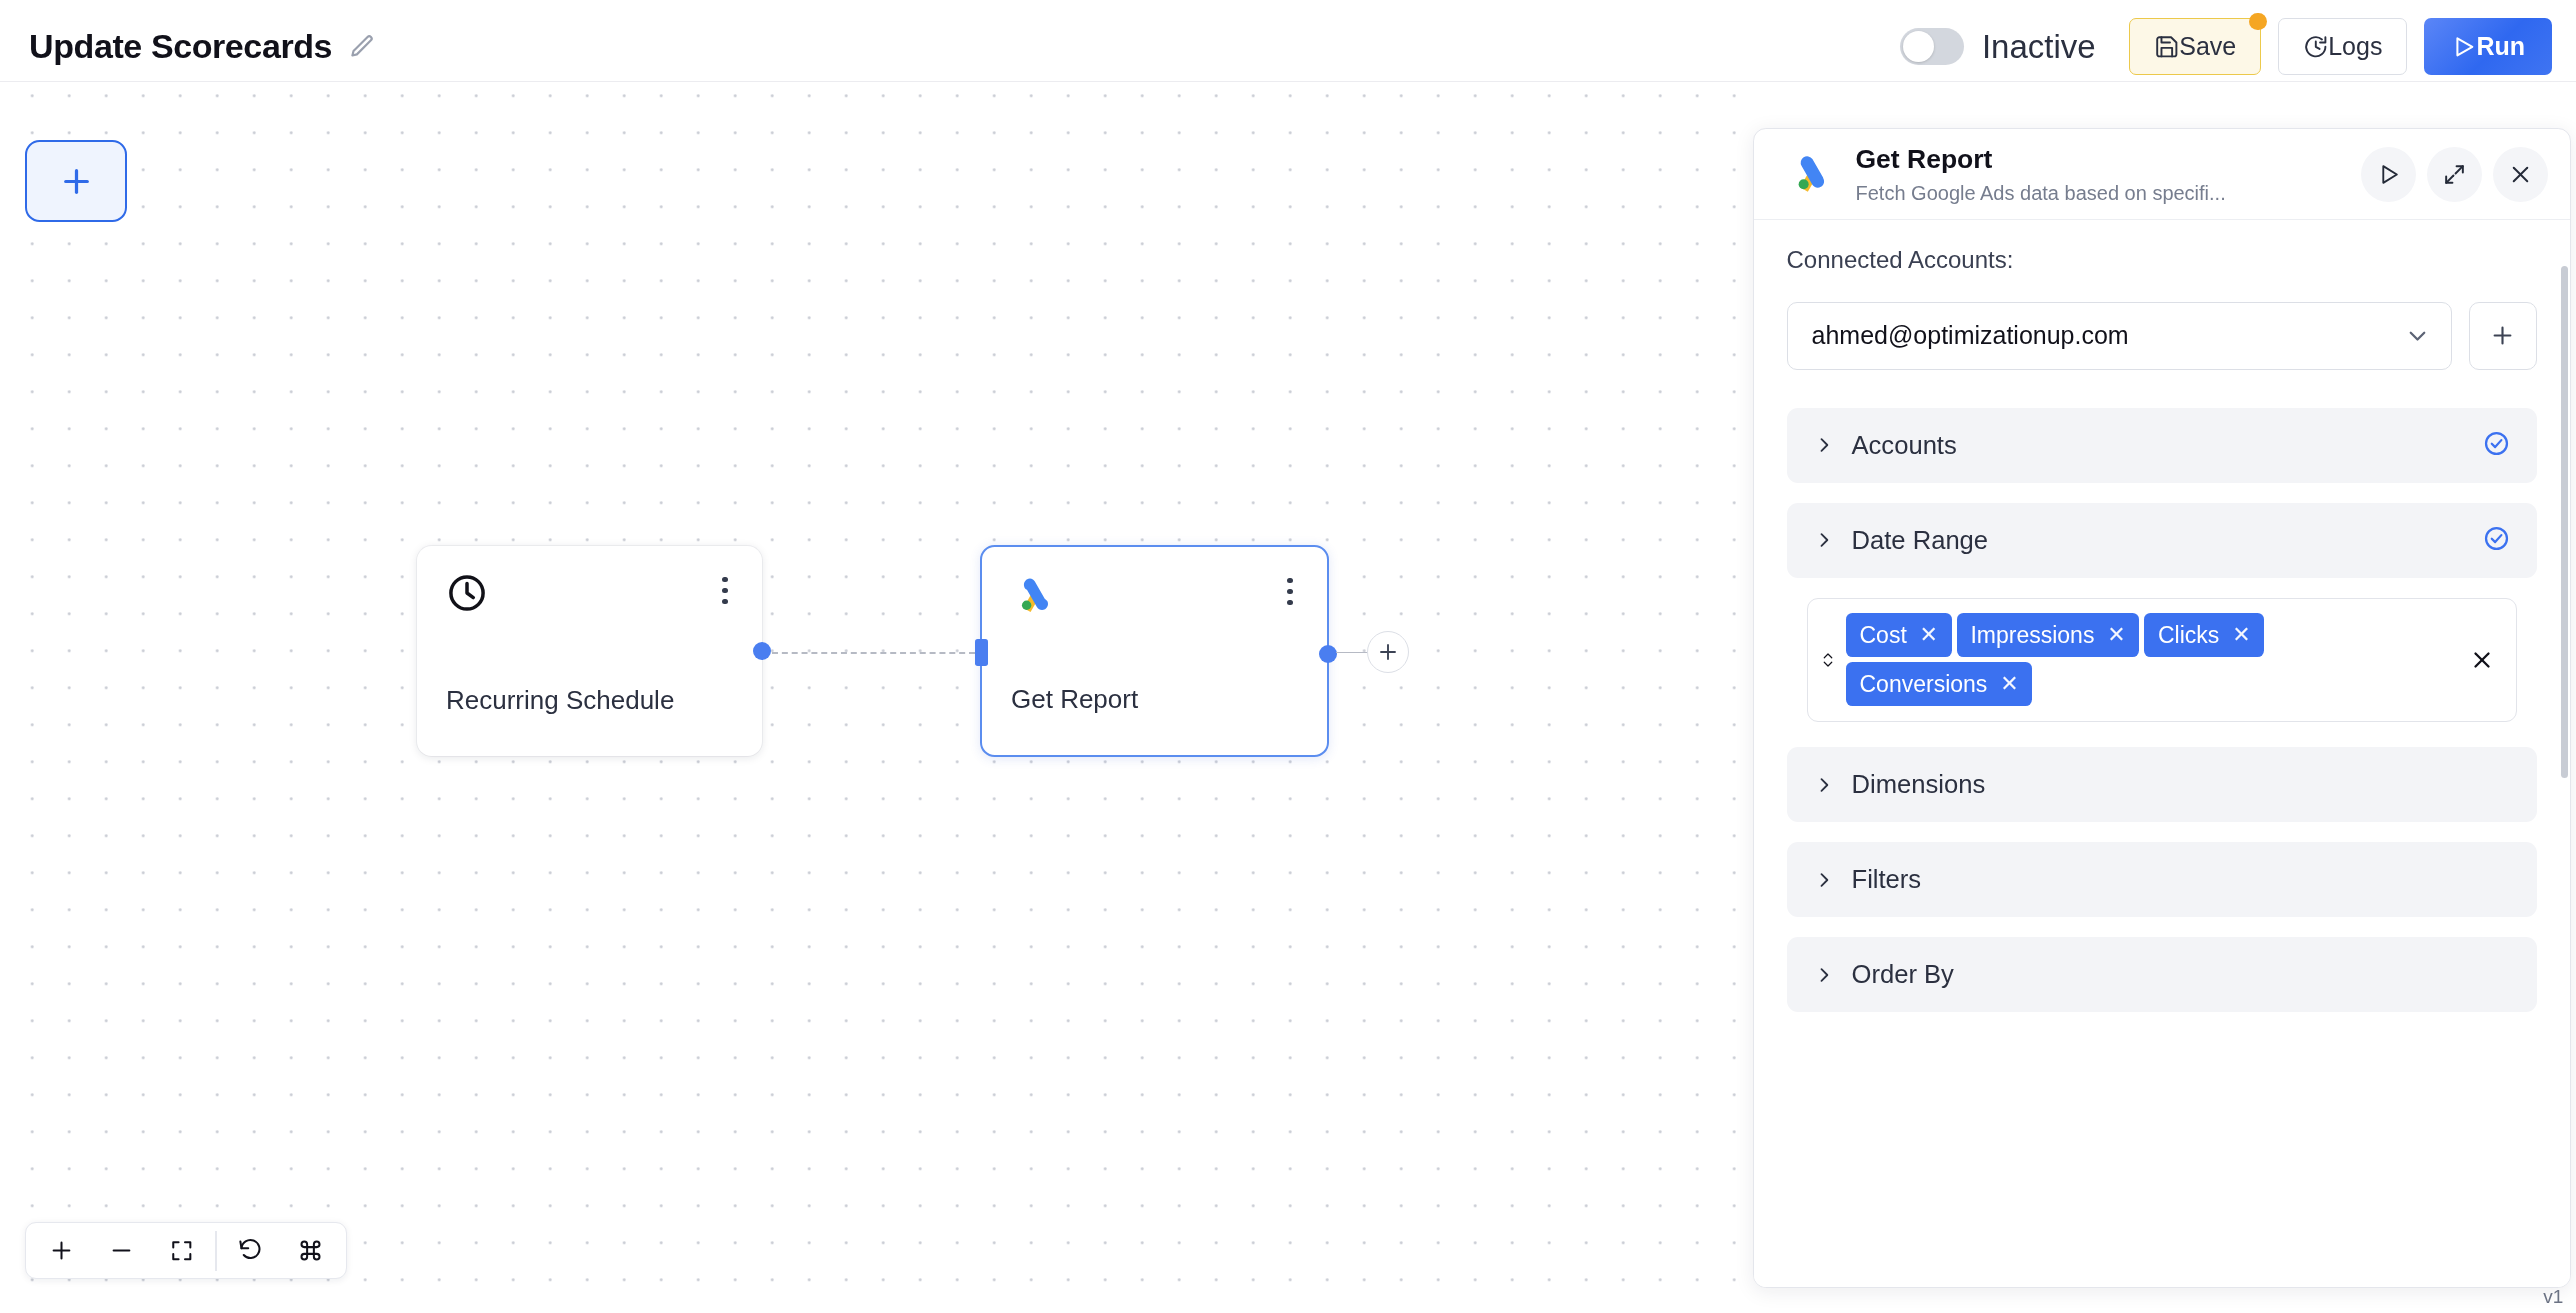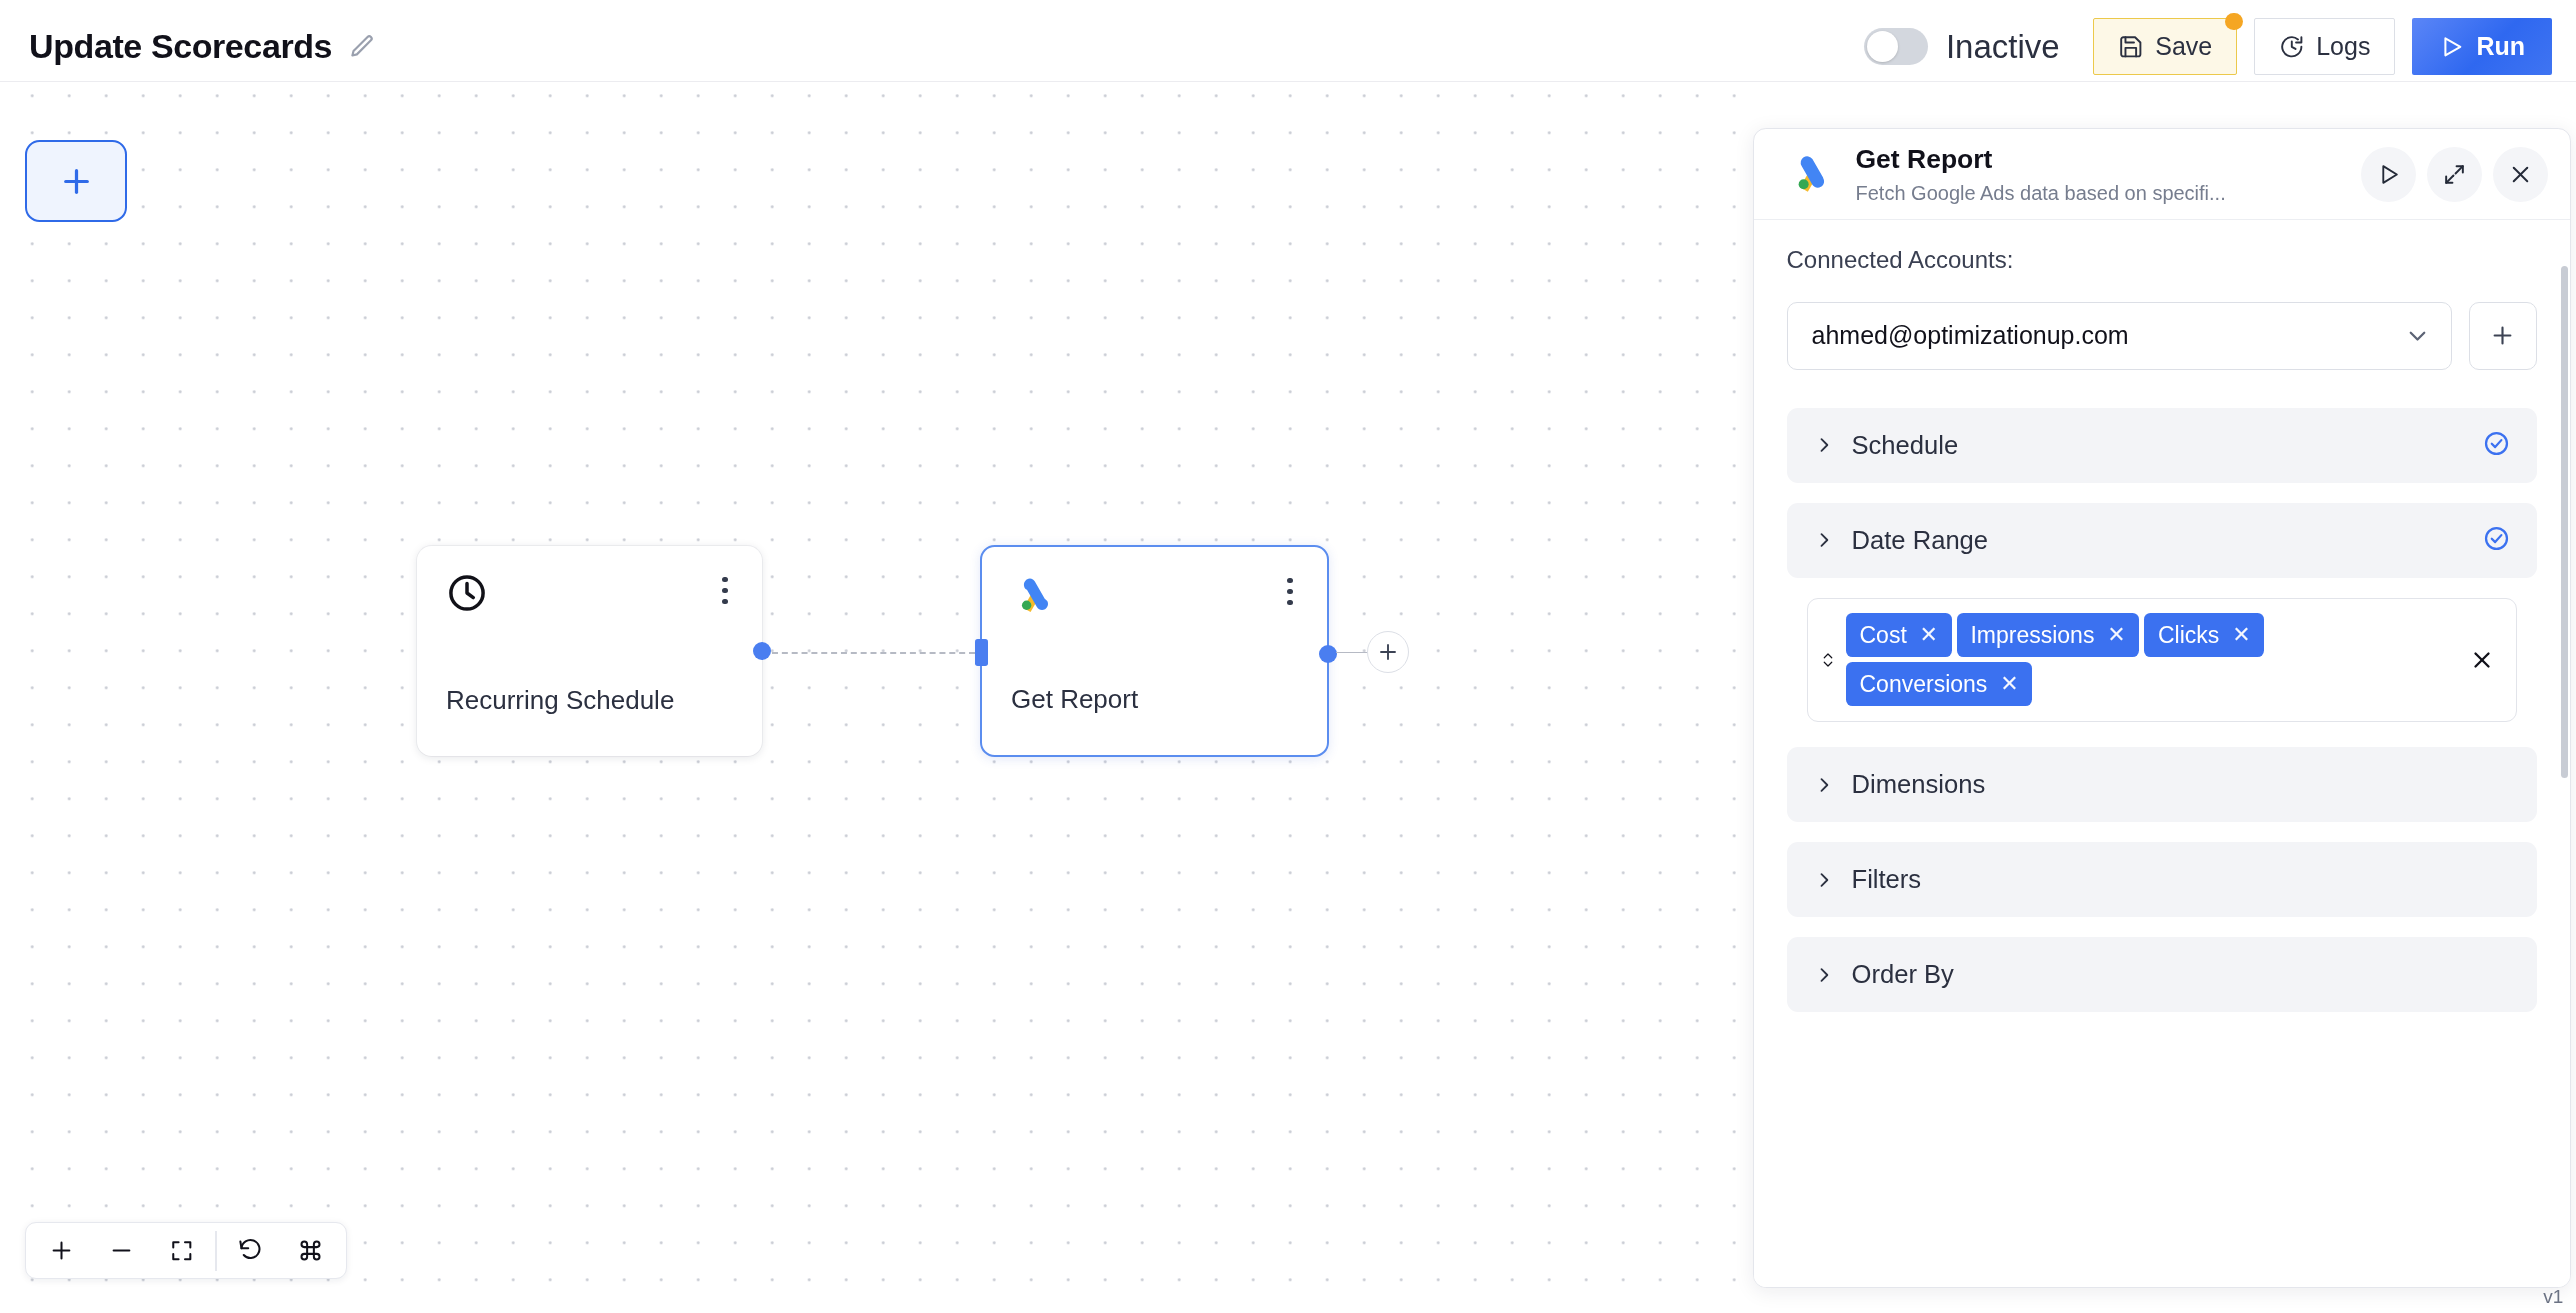--- a/index.html
+++ b/index.html
@@ -40,23 +40,23 @@
     flex: none;
   }
   .switch .knob {
     position: absolute; top: 2.7px; left: 2.7px;
     width: 31px; height: 31px; border-radius: 50%;
     background: #ffffff; box-shadow: 0 0.9px 2.7px rgba(0,0,0,.18);
   }
   .switch-label { font-size: 33px; color: #2b3040; white-space: nowrap; }
 
   .btn {
-    height: 57px; border-radius: 2px;
+    height: 57px; border-radius: 7px;
     display: flex; align-items: center; justify-content: center;
-    gap: 12px; padding: 0 24px; cursor: pointer;
+    padding: 0 24px; cursor: pointer;
     font-size: 25px; white-space: nowrap;
     position: relative;
   }
   .btn-save {
     background: #fdf8e7; border: 1.8px solid #ecc94b; color: #2b3040;
     margin-right: 16.4px;
   }
   .btn-save .dot-badge {
     position: absolute; top: -6.4px; right: -6.4px;
     width: 17.4px; height: 17.4px; border-radius: 50%;
@@ -453,21 +453,21 @@
       </div>
     </div>
 
     <div class="accordion">
       <div class="acc-head">
         <span class="acc-chevron">
           <svg width="20" height="20" viewBox="0 0 24 24" fill="none" stroke="#2b3040" stroke-width="2.2" stroke-linecap="round" stroke-linejoin="round">
               <polyline points="9 5 16 12 9 19"></polyline>
             </svg>
         </span>
-        <span class="acc-title">Schedule</span>
+        <span class="acc-title">Accounts</span>
         <span class="acc-check">
           <svg width="27" height="27" viewBox="0 0 24 24" fill="none" stroke="#3b71f0" stroke-width="2" stroke-linecap="round" stroke-linejoin="round">
               <circle cx="12" cy="12" r="9.3"></circle>
               <polyline points="7.8 12.2 10.8 15.2 16.3 9"></polyline>
             </svg>
         </span>
       </div>
     </div>
 
     <div class="accordion">

